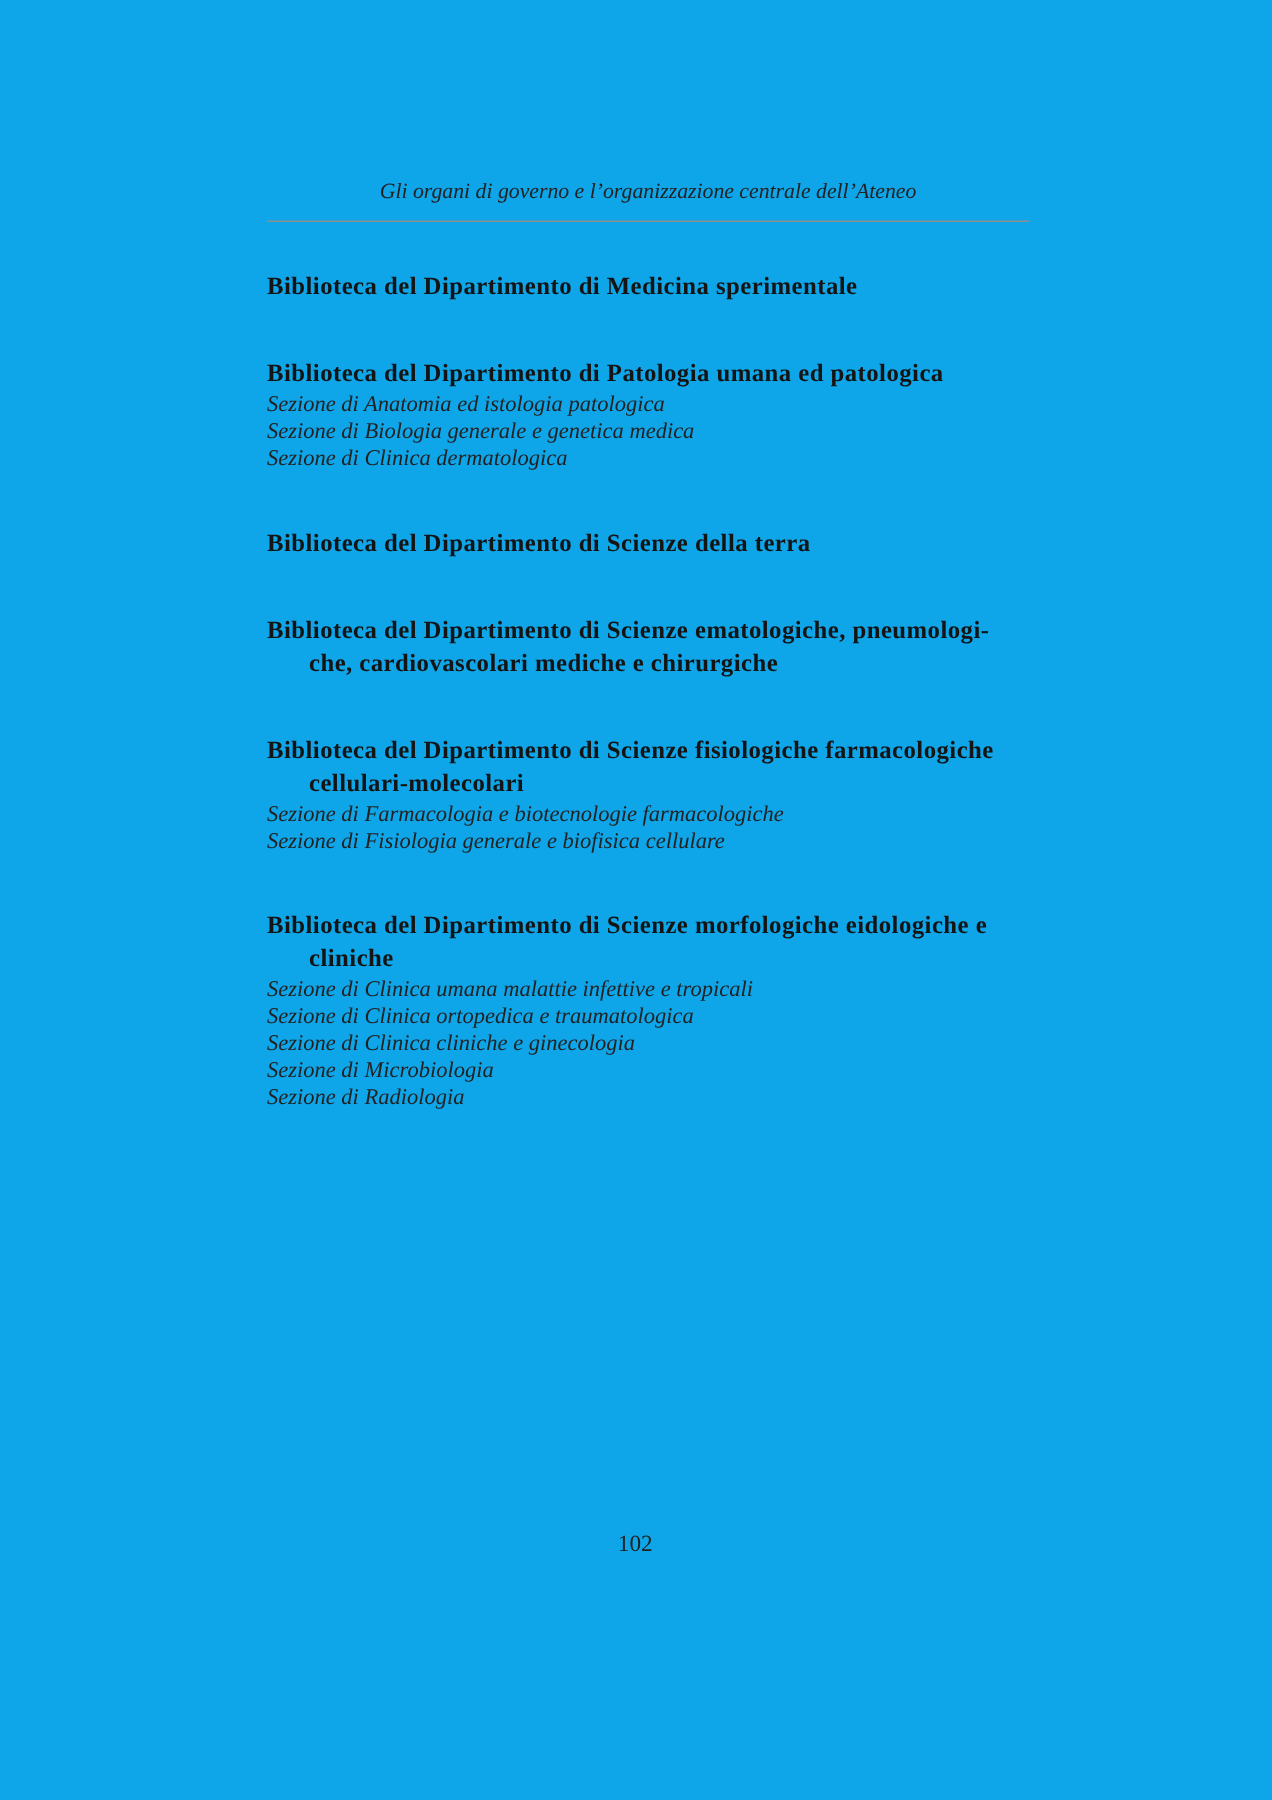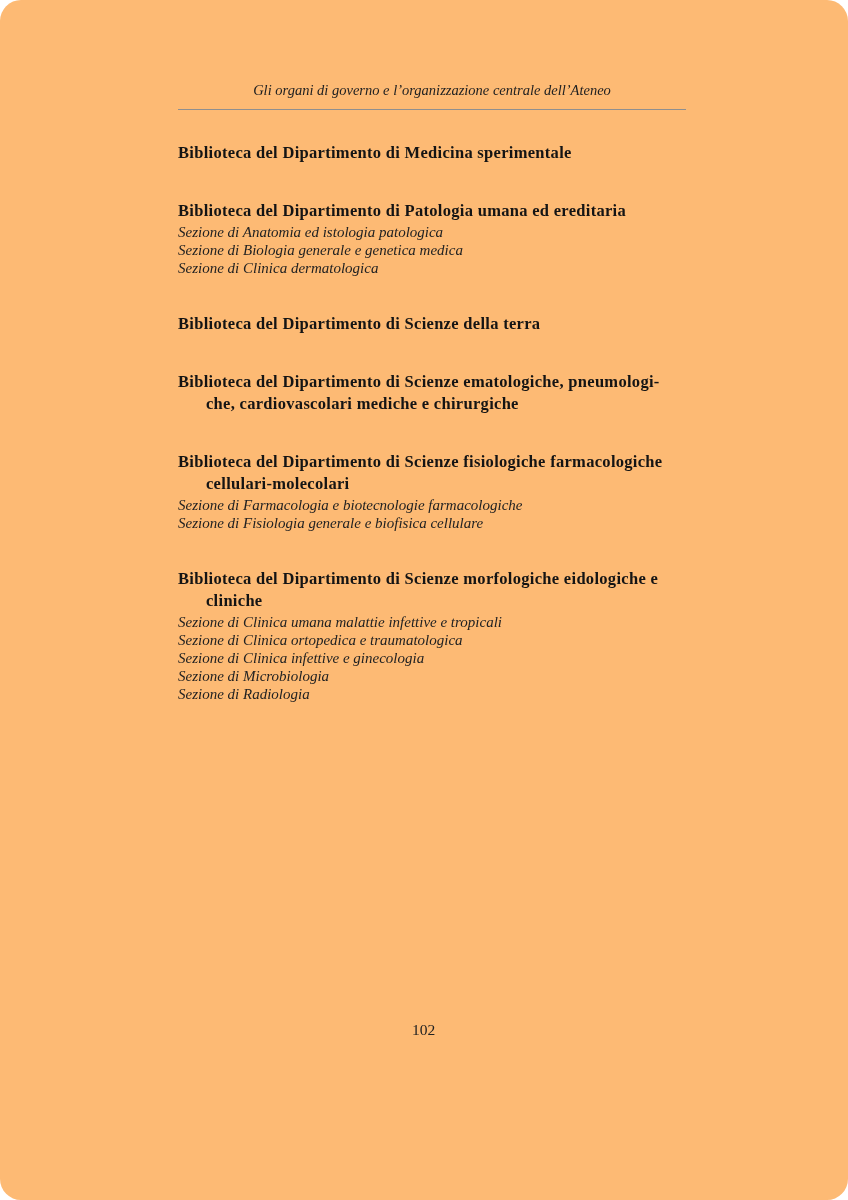--- a/index.html
+++ b/index.html
@@ -4,27 +4,26 @@
 <style>
   html, body {
     margin: 0;
     padding: 0;
     background: #ffffff;
   }
   .page {
     position: relative;
     width: 848px;
     height: 1200px;
-    background: #fdba74;
+    background: #0ea5e9;
     box-sizing: border-box;
-    padding: 80px 162px 0 178px;
+    padding: 118px 162px 0 178px;
     font-family: "Liberation Serif", "DejaVu Serif", serif;
     color: #1c1c1c;
     overflow: hidden;
-    border-radius: 21px;
   }
   .running-head {
     font-style: italic;
     font-size: 14.5px;
     line-height: 20px;
     text-align: center;
     color: #222222;
     margin: 0 0 9px 0;
   }
   .head-rule {
@@ -85,21 +84,21 @@
   <hr class="head-rule">
 
   <div class="entry">
     <h2 class="entry-title">
       <span class="tline">Biblioteca del Dipartimento di Medicina sperimentale</span>
     </h2>
   </div>
 
   <div class="entry">
     <h2 class="entry-title">
-      <span class="tline">Biblioteca del Dipartimento di Patologia umana ed ereditaria</span>
+      <span class="tline">Biblioteca del Dipartimento di Patologia umana ed patologica</span>
     </h2>
     <div class="sections">
       <div class="section-line">Sezione di Anatomia ed istologia patologica</div>
       <div class="section-line">Sezione di Biologia generale e genetica medica</div>
       <div class="section-line">Sezione di Clinica dermatologica</div>
     </div>
   </div>
 
   <div class="entry">
     <h2 class="entry-title">
@@ -126,21 +125,21 @@
   </div>
 
   <div class="entry">
     <h2 class="entry-title">
       <span class="tline">Biblioteca del Dipartimento di Scienze morfologiche eidologiche e</span>
       <span class="tline cont">cliniche</span>
     </h2>
     <div class="sections">
       <div class="section-line">Sezione di Clinica umana malattie infettive e tropicali</div>
       <div class="section-line">Sezione di Clinica ortopedica e traumatologica</div>
-      <div class="section-line">Sezione di Clinica infettive e ginecologia</div>
+      <div class="section-line">Sezione di Clinica cliniche e ginecologia</div>
       <div class="section-line">Sezione di Microbiologia</div>
       <div class="section-line">Sezione di Radiologia</div>
     </div>
   </div>
 
 
   <div class="page-number">102</div>
 
 </div>
 

